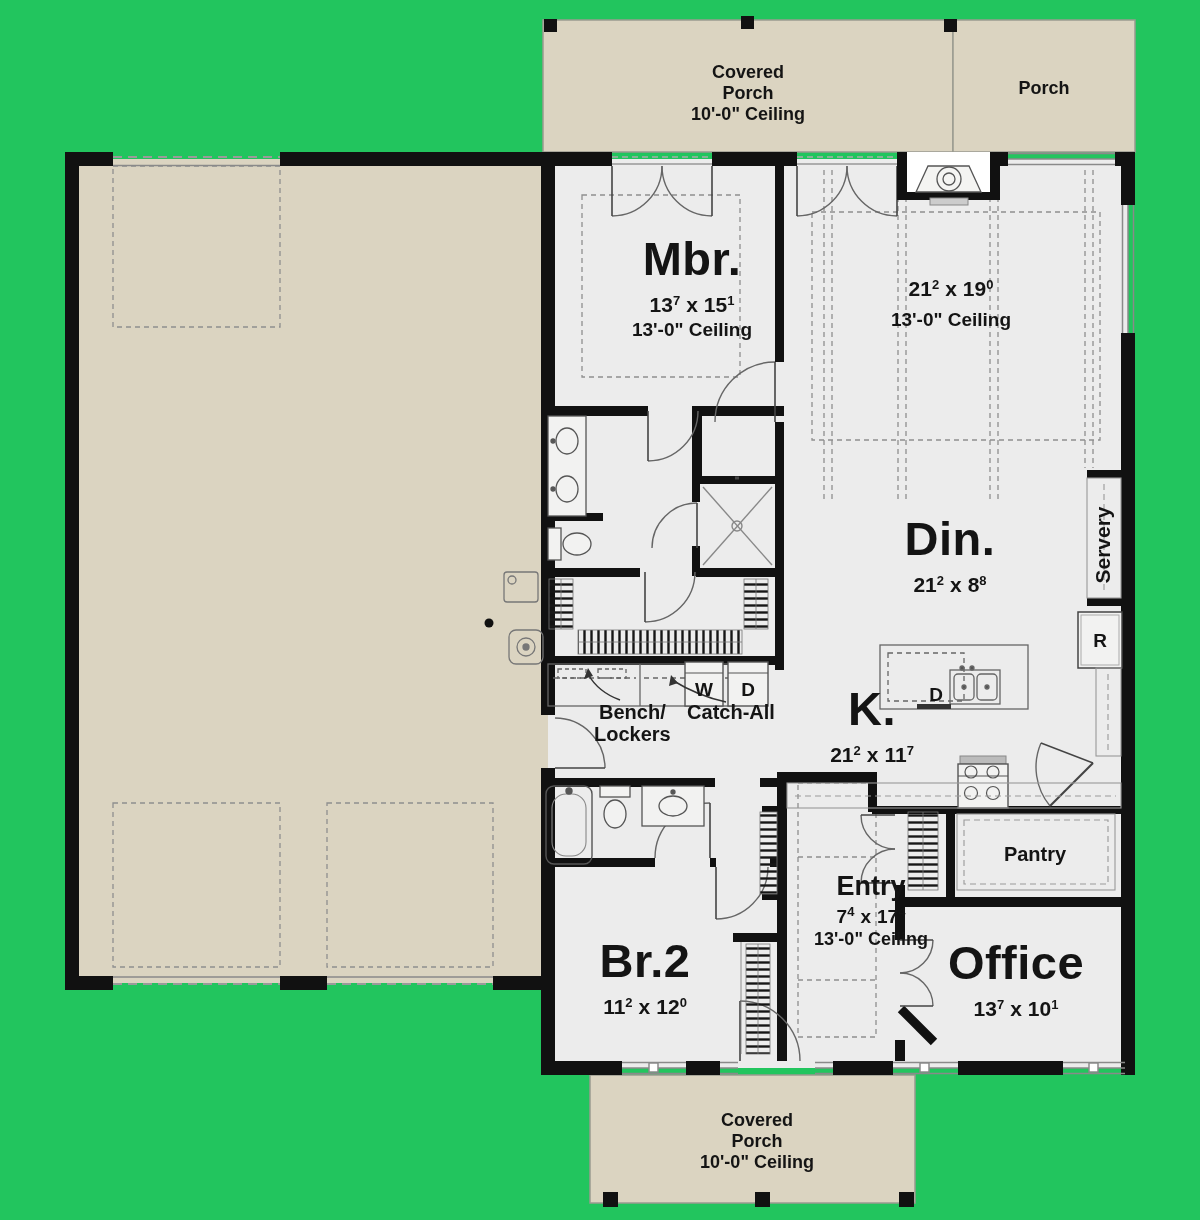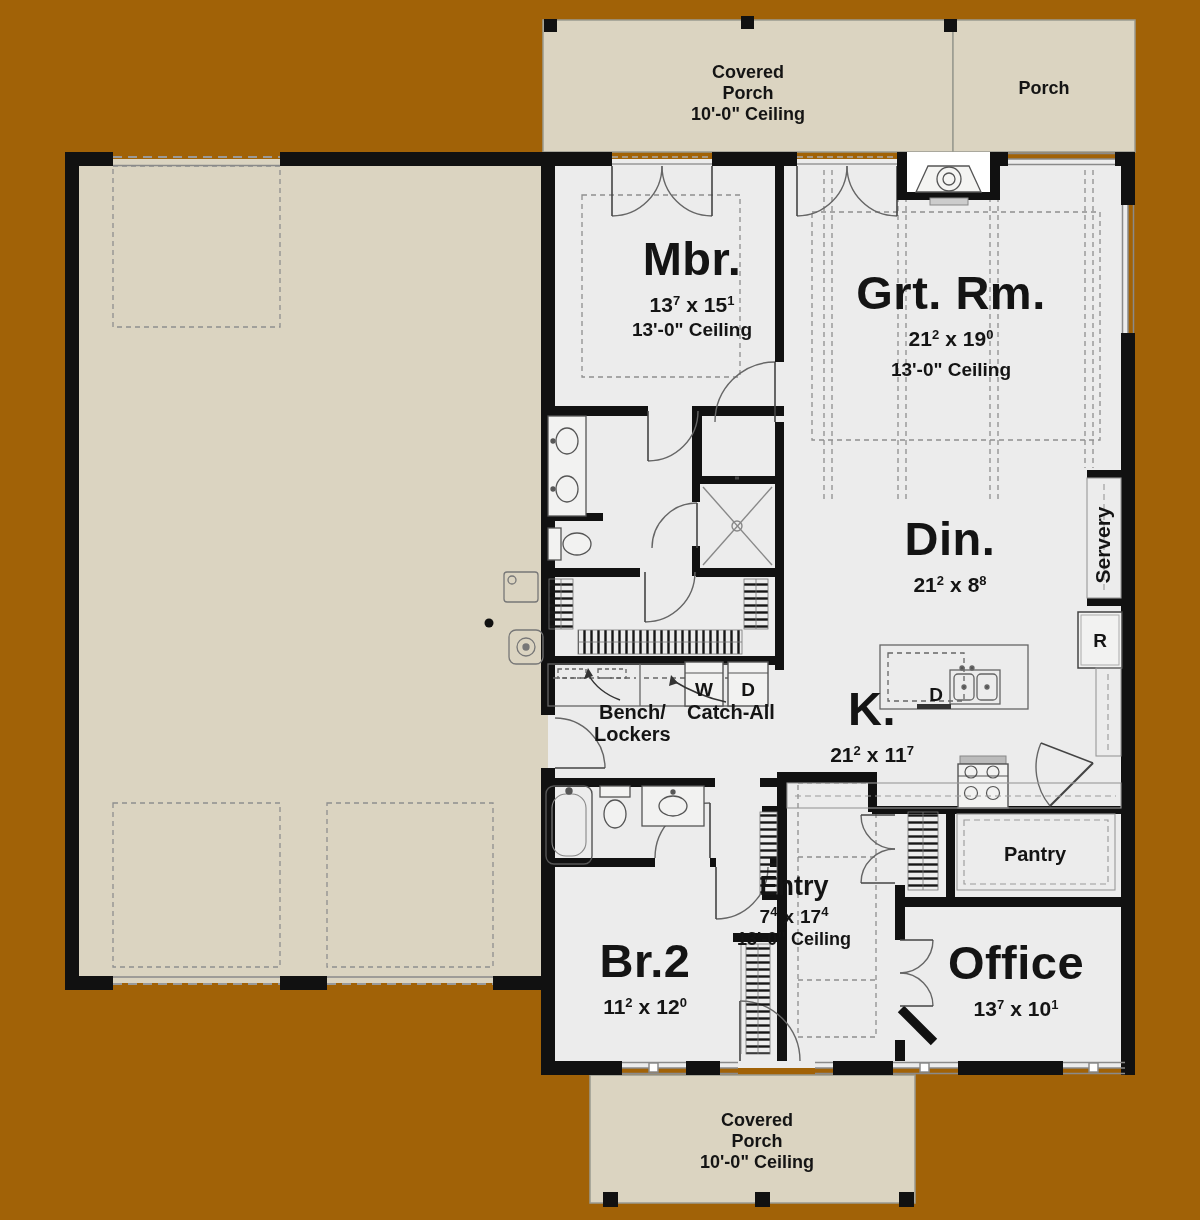--- a/index.html
+++ b/index.html
@@ -1,16 +1,16 @@
 <!DOCTYPE html>
 <html><head>
 <meta charset="utf-8">
 <style>
   html,body{margin:0;padding:0;background:#fff;}
-  #plan{position:relative;width:1200px;height:1220px;background:#a16207;overflow:hidden;
+  #plan{position:relative;width:1200px;height:1220px;background:#22c55e;overflow:hidden;
         font-family:"Liberation Sans",sans-serif;color:#111;}
   #plan svg{position:absolute;left:0;top:0;}
   .lbl{position:absolute;transform:translateX(-50%);text-align:center;font-weight:bold;
        color:#141414;line-height:1.12;white-space:nowrap;}
   .name-xl{font-size:47px;letter-spacing:0.5px;line-height:50px;}
   .name-md{font-size:27px;line-height:28px;}
   .sm{font-size:20px;line-height:22px;}
   .xs{font-size:18px;line-height:21px;}
   .tiny{font-size:19px;line-height:20px;}
   .dim{font-size:21px;line-height:26px;margin-top:4px;text-align:center;}
@@ -388,21 +388,20 @@
   <div class="xs">Porch</div>
 </div>
 
 <div class="lbl" style="left:692px;top:234px">
   <div class="name-xl">Mbr.</div>
   <div class="dim"><span>13</span><sup>7</sup><span class="sep">x</span><span>15</span><sup>1</sup></div>
   <div class="ceil">13'-0" Ceiling</div>
 </div>
 
 <div class="lbl" style="left:951px;top:268px">
-  <div class="name-xl">Grt. Rm.</div>
   <div class="dim"><span>21</span><sup>2</sup><span class="sep">x</span><span>19</span><sup>0</sup></div>
   <div class="ceil" style="margin-top:6px">13'-0" Ceiling</div>
 </div>
 
 
 <div class="lbl" style="left:950px;top:514px">
   <div class="name-xl">Din.</div>
   <div class="dim"><span>21</span><sup>2</sup><span class="sep">x</span><span>8</span><sup>8</sup></div>
 </div>
 
@@ -432,21 +431,21 @@
 
 <div class="lbl" style="left:630px;top:701px;text-align:center;transform:none;left:594px">
   <div class="sm">Bench/</div>
   <div class="sm">Lockers</div>
 </div>
 
 <div class="lbl sm" style="left:731px;top:701px">
   <div>Catch-All</div>
 </div>
 
-<div class="lbl" style="left:794px;top:872px">
+<div class="lbl" style="left:871px;top:872px">
   <div class="name-md">Entry</div>
   <div class="dim-sm"><span>7</span><sup>4</sup><span class="sep">x</span><span>17</span><sup>4</sup></div>
   <div class="ceil" style="font-size:18px">13'-0" Ceiling</div>
 </div>
 
 <div class="lbl sm" style="left:1035px;top:843px">
   <div>Pantry</div>
 </div>
 
 <div class="lbl" style="left:645px;top:936px">

